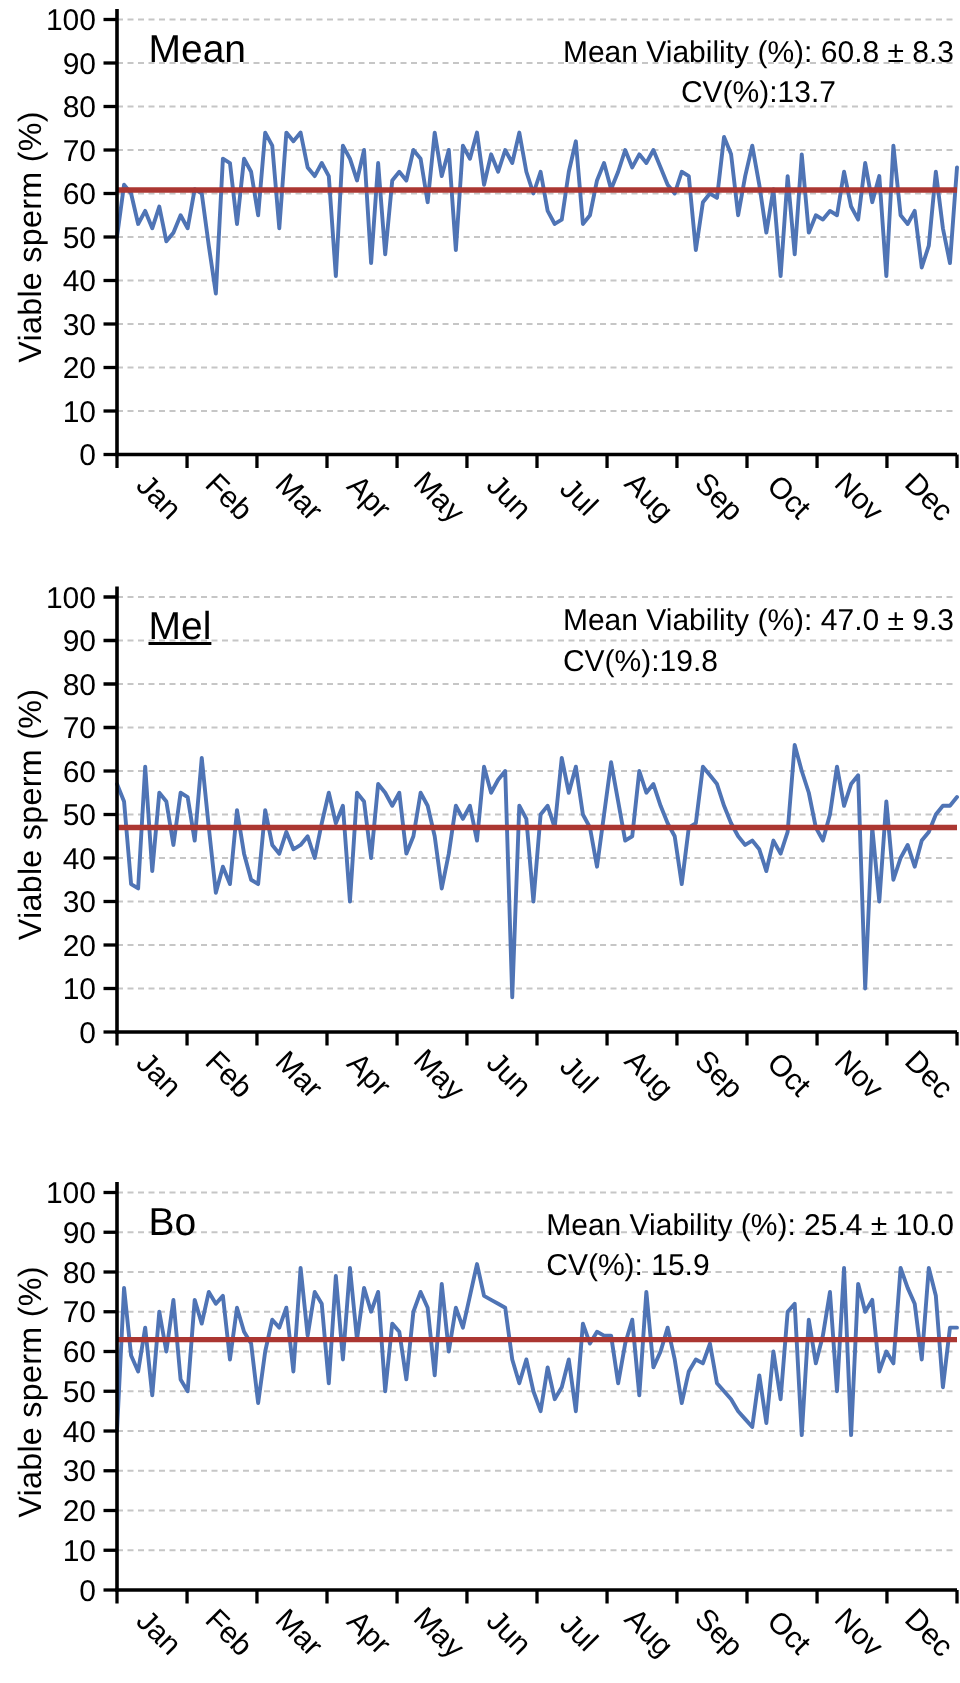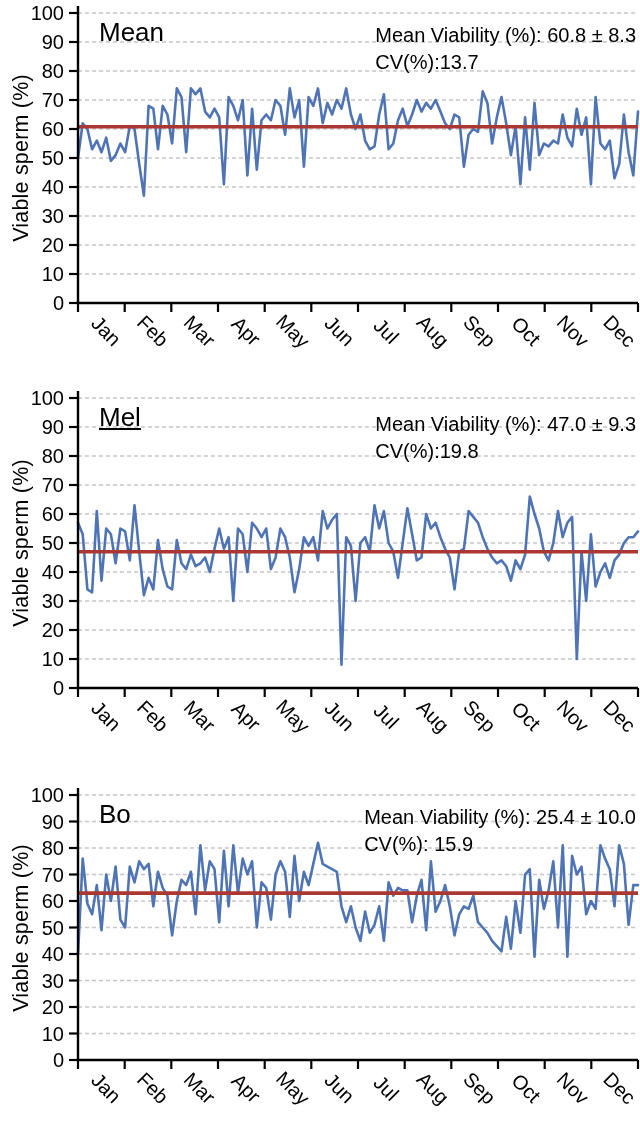--- a/index.html
+++ b/index.html
@@ -75,21 +75,21 @@
       <text x="334.7" y="336.0" text-anchor="middle" font-size="20" transform="rotate(45 334.7 336.0)">Jun</text>
       <text x="381.3" y="336.0" text-anchor="middle" font-size="20" transform="rotate(45 381.3 336.0)">Jul</text>
       <text x="428.0" y="336.0" text-anchor="middle" font-size="20" transform="rotate(45 428.0 336.0)">Aug</text>
       <text x="474.7" y="336.0" text-anchor="middle" font-size="20" transform="rotate(45 474.7 336.0)">Sep</text>
       <text x="521.3" y="336.0" text-anchor="middle" font-size="20" transform="rotate(45 521.3 336.0)">Oct</text>
       <text x="568.0" y="336.0" text-anchor="middle" font-size="20" transform="rotate(45 568.0 336.0)">Nov</text>
       <text x="614.7" y="336.0" text-anchor="middle" font-size="20" transform="rotate(45 614.7 336.0)">Dec</text>
     </svg>
   <div class="ylabel" style="top: 158px;">Viable sperm (%)</div>
   <div class="subject" style="top: 17px;">Mean</div>
-  <div class="annot" style="top: 22px;">
+  <div class="annot" style="top: 22px; text-align: center;">
     <span>Mean Viability (%): 60.8 ± 8.3</span><br>
     <span>CV(%):13.7</span>
   </div>
 </div>
 
 <div class="chart-block" id="block-1" style="top:385px;height:375px;">
   <svg class="plot" id="svg-1" width="640" height="375">
       <line x1="78" y1="274.0" x2="638" y2="274.0" stroke="#c6c6c6" stroke-width="1.4" stroke-dasharray="4 3"></line>
       <line x1="78" y1="245.0" x2="638" y2="245.0" stroke="#c6c6c6" stroke-width="1.4" stroke-dasharray="4 3"></line>
       <line x1="78" y1="216.0" x2="638" y2="216.0" stroke="#c6c6c6" stroke-width="1.4" stroke-dasharray="4 3"></line>
@@ -147,21 +147,21 @@
       <text x="334.7" y="336.0" text-anchor="middle" font-size="20" transform="rotate(45 334.7 336.0)">Jun</text>
       <text x="381.3" y="336.0" text-anchor="middle" font-size="20" transform="rotate(45 381.3 336.0)">Jul</text>
       <text x="428.0" y="336.0" text-anchor="middle" font-size="20" transform="rotate(45 428.0 336.0)">Aug</text>
       <text x="474.7" y="336.0" text-anchor="middle" font-size="20" transform="rotate(45 474.7 336.0)">Sep</text>
       <text x="521.3" y="336.0" text-anchor="middle" font-size="20" transform="rotate(45 521.3 336.0)">Oct</text>
       <text x="568.0" y="336.0" text-anchor="middle" font-size="20" transform="rotate(45 568.0 336.0)">Nov</text>
       <text x="614.7" y="336.0" text-anchor="middle" font-size="20" transform="rotate(45 614.7 336.0)">Dec</text>
     </svg>
   <div class="ylabel" style="top: 158px;">Viable sperm (%)</div>
   <div class="subject" style="top: 17px; text-decoration: underline;">Mel</div>
-  <div class="annot" style="top: 26px;">
+  <div class="annot" style="top: 16px;">
     <span>Mean Viability (%): 47.0 ± 9.3</span><br>
     <span>CV(%):19.8</span>
   </div>
 </div>
 
 <div class="chart-block" id="block-2" style="top:760px;height:362px;">
   <svg class="plot" id="svg-2" width="640" height="362">
       <line x1="78" y1="273.5" x2="638" y2="273.5" stroke="#c6c6c6" stroke-width="1.4" stroke-dasharray="4 3"></line>
       <line x1="78" y1="247.0" x2="638" y2="247.0" stroke="#c6c6c6" stroke-width="1.4" stroke-dasharray="4 3"></line>
       <line x1="78" y1="220.5" x2="638" y2="220.5" stroke="#c6c6c6" stroke-width="1.4" stroke-dasharray="4 3"></line>

